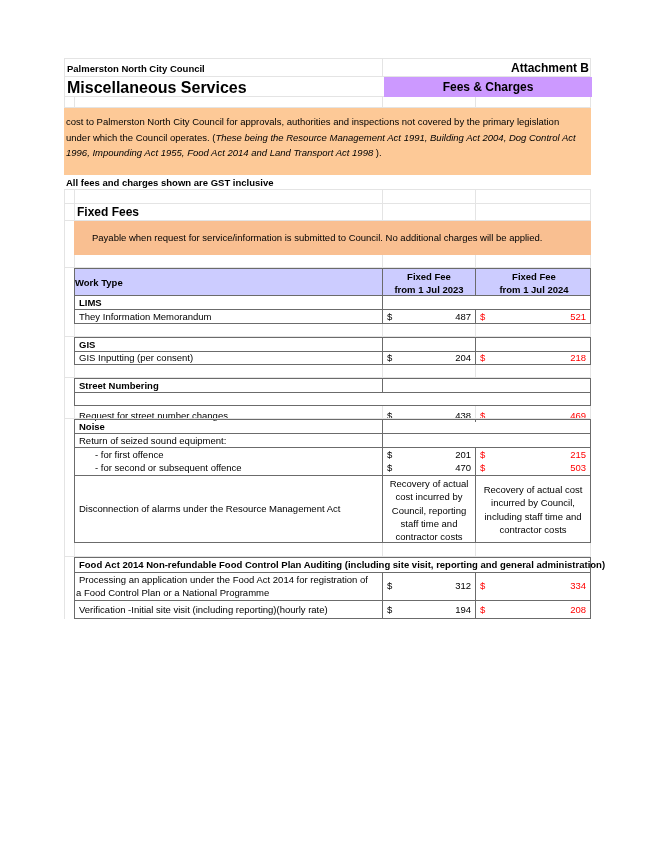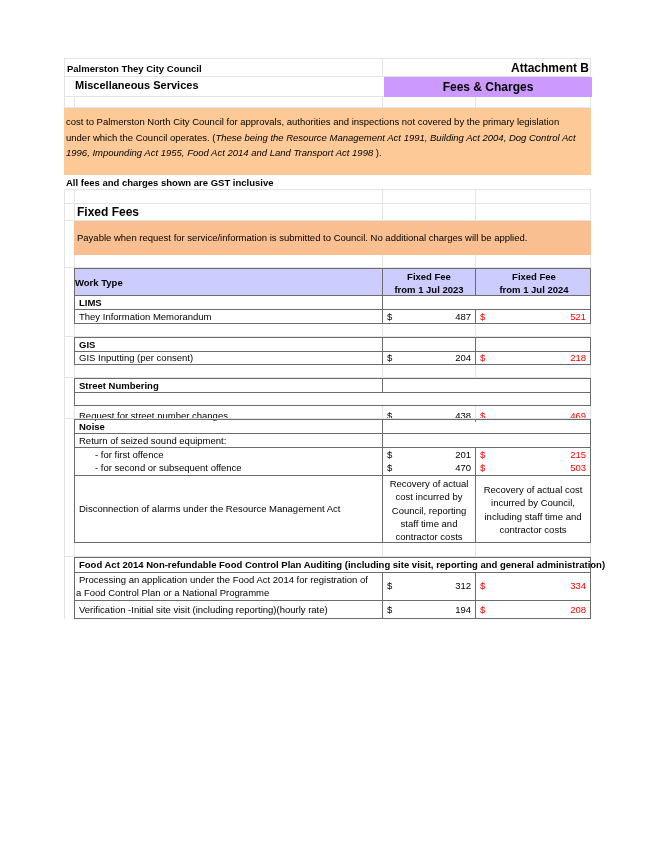--- a/index.html
+++ b/index.html
@@ -30,27 +30,27 @@
 </style>
 </head>
 <body>
 
 <div class="sheet">
 
   <div class="row grid" style="height:19px;border-top:1px solid #e4e4e4;">
     <div class="gl" style="left:0"></div>
     <div class="gl" style="left:318px"></div>
     <div class="gl" style="left:526px"></div>
-    <span class="txt b" style="left:3px;top:4px;font-size:9.5px;">Palmerston They City Council</span>
+    <span class="txt b" style="left:3px;top:4px;font-size:9.5px;">Palmerston North City Council</span>
     <span class="txt b" style="right:2px;top:2px;font-size:12px;">Attachment B</span>
   </div>
 
   <div class="row grid" style="height:20px;">
     <div class="gl" style="left:0"></div>
-    <span class="txt b" style="left:3px;top:2px;font-size:11px;margin-left:8px;">Miscellaneous Services</span>
+    <span class="txt b" style="left:3px;top:2px;font-size:16px;">Miscellaneous Services</span>
     <div class="lilac" style="position:absolute;left:320px;top:0;width:208px;height:20px;">
       <span class="txt b" style="left:0;right:0;text-align:center;top:3px;font-size:12px;">Fees &amp; Charges</span>
     </div>
   </div>
 
   <div class="row grid" style="height:11px;">
     <div class="gl" style="left:0"></div>
       <div class="gl" style="left:10px"></div>
     <div class="gl" style="left:318px"></div>
       <div class="gl" style="left:411px"></div>
@@ -82,21 +82,21 @@
       <div class="gl" style="left:10px"></div>
     <div class="gl" style="left:318px"></div>
       <div class="gl" style="left:411px"></div>
       <div class="gl" style="left:526px"></div>
     <span class="txt b" style="left:13px;top:1px;font-size:12px;">Fixed Fees</span>
   </div>
 
   <div class="row" style="height:34px;">
     <div class="gl" style="left:0"></div>
     <div class="peach2" style="position:absolute;left:10px;top:0;width:517px;height:34px;">
-      <span class="txt small" style="left:3px;top:11px;text-align:center;">Payable when request for service/information is submitted to Council. No additional charges will be applied.</span>
+      <span class="txt small" style="left:18px;top:11px;text-align:center;">Payable when request for service/information is submitted to Council. No additional charges will be applied.</span>
     </div>
   </div>
 
   <div class="row grid" style="height:13px;">
     <div class="gl" style="left:0"></div>
       <div class="gl" style="left:10px"></div>
     <div class="gl" style="left:318px"></div>
       <div class="gl" style="left:411px"></div>
       <div class="gl" style="left:526px"></div>
   </div>

